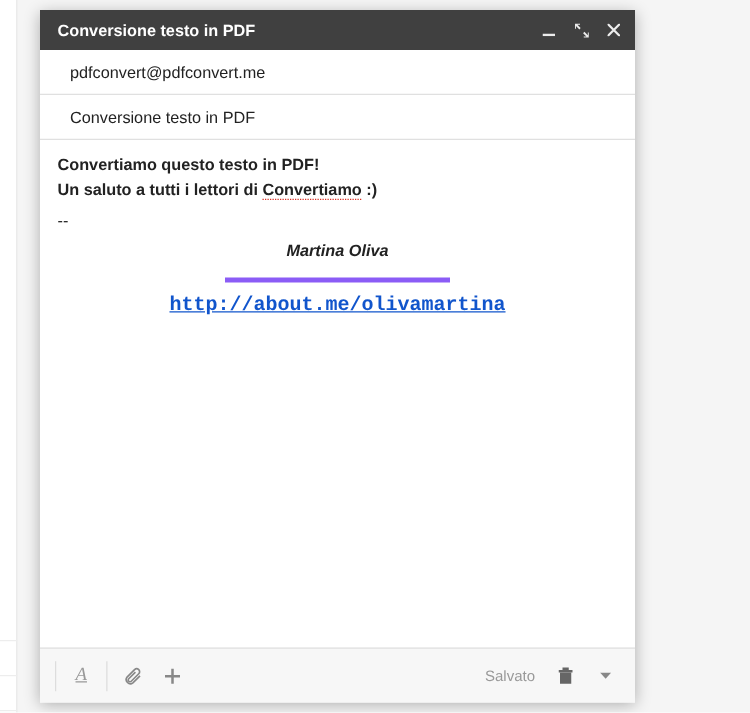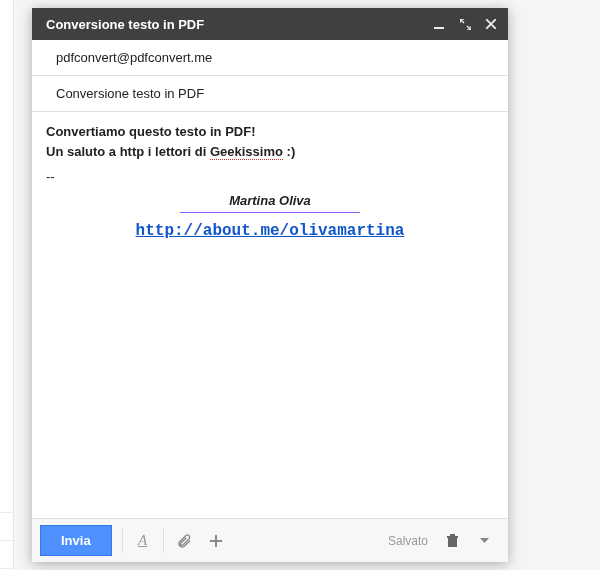--- a/index.html
+++ b/index.html
@@ -107,23 +107,23 @@
     }
     .signature-block {
       text-align: center;
       margin-top: 4px;
     }
     .signature-name {
       font-family: "Comic Sans MS", cursive, sans-serif;
       font-style: italic;
       font-weight: bold;
       color: #222;
-      padding-bottom: 2px;
+      padding-bottom: 12px;
       display: inline-block;
-      border-bottom: 1px solid #8b5cf6;
+      border-bottom: 4px solid #8b5cf6;
       min-width: 180px;
     }
     .signature-link {
       margin-top: 6px;
     }
     .signature-link a {
       font-family: "Courier New", monospace;
       color: #1155cc;
       text-decoration: underline;
       font-size: 16px;
@@ -217,32 +217,31 @@
   <div class="field-row">
     <input class="field-input" type="text" value="pdfconvert@pdfconvert.me" style="">
   </div>
 
   <div class="field-row">
     <input class="field-input" type="text" value="Conversione testo in PDF" style="">
   </div>
 
   <div class="body-area">
     <div class="body-text"><span>Convertiamo questo testo in PDF!</span></div>
-    <div class="body-text"><span>Un saluto a http i lettori di </span><span class="spellcheck-word">Geekissimo</span><span> :)</span></div>
+    <div class="body-text"><span>Un saluto a tutti i lettori di </span><span class="spellcheck-word">Convertiamo</span><span> :)</span></div>
     <div class="sig-separator">--</div>
     <div class="signature-block">
       <div><span class="signature-name">Martina Oliva</span></div>
       <div class="signature-link">
         <a href="#">http://about.me/olivamartina</a>
       </div>
     </div>
   </div>
 
   <div class="footer-bar">
-    <button class="send-button">Invia</button>
     <div class="footer-divider"></div>
     <div class="footer-icon formatting">A</div>
     <div class="footer-divider"></div>
     <div class="footer-icon">
       <svg width="16" height="16" viewBox="0 0 24 24" fill="none" stroke="#888" stroke-width="2">
         <path d="M21 11.5l-8.5 8.5a5 5 0 01-7-7l9-9a3.5 3.5 0 015 5l-9 9a2 2 0 01-3-3l8-8"></path>
       </svg>
     </div>
     <div class="footer-icon">
       <svg width="14" height="14" viewBox="0 0 14 14">

